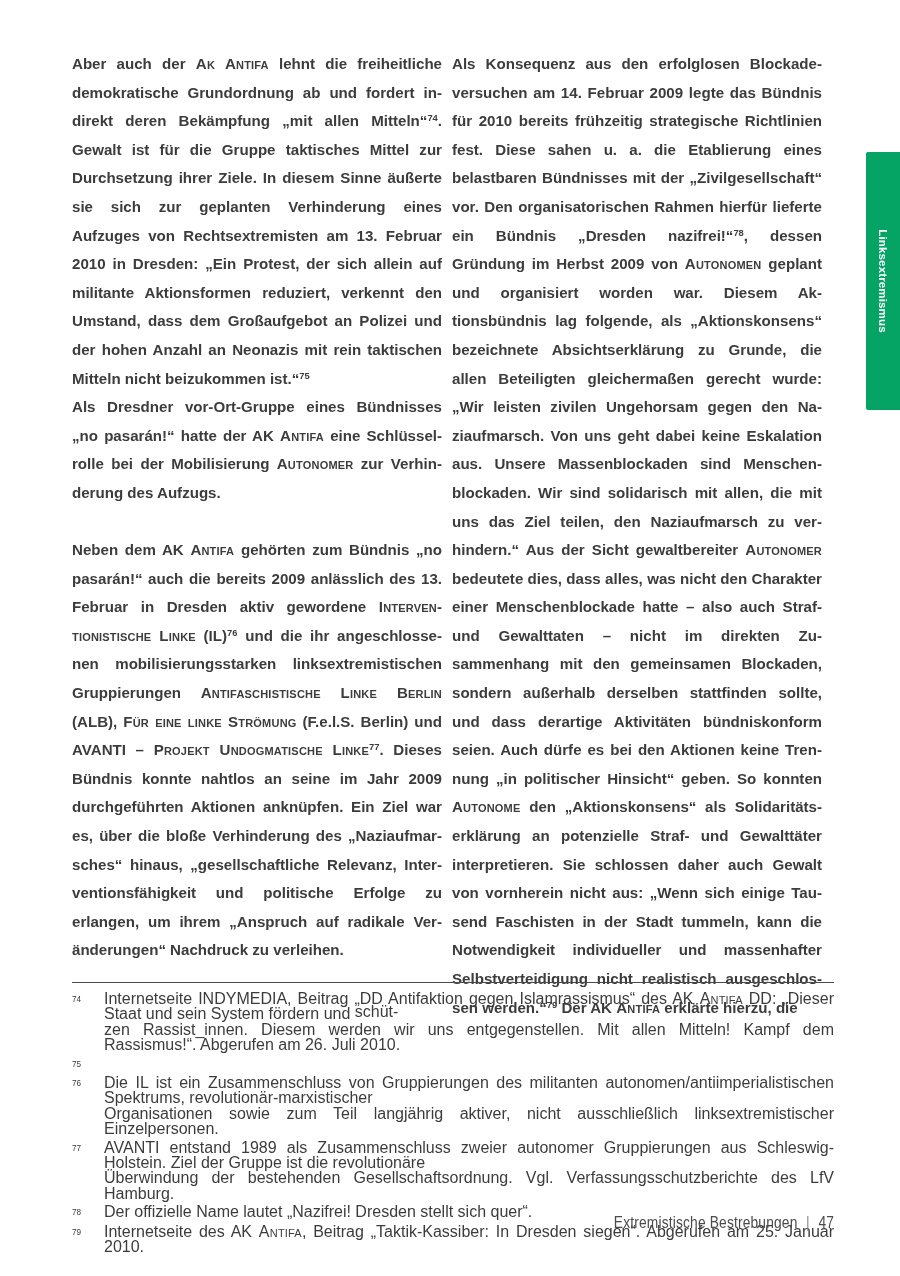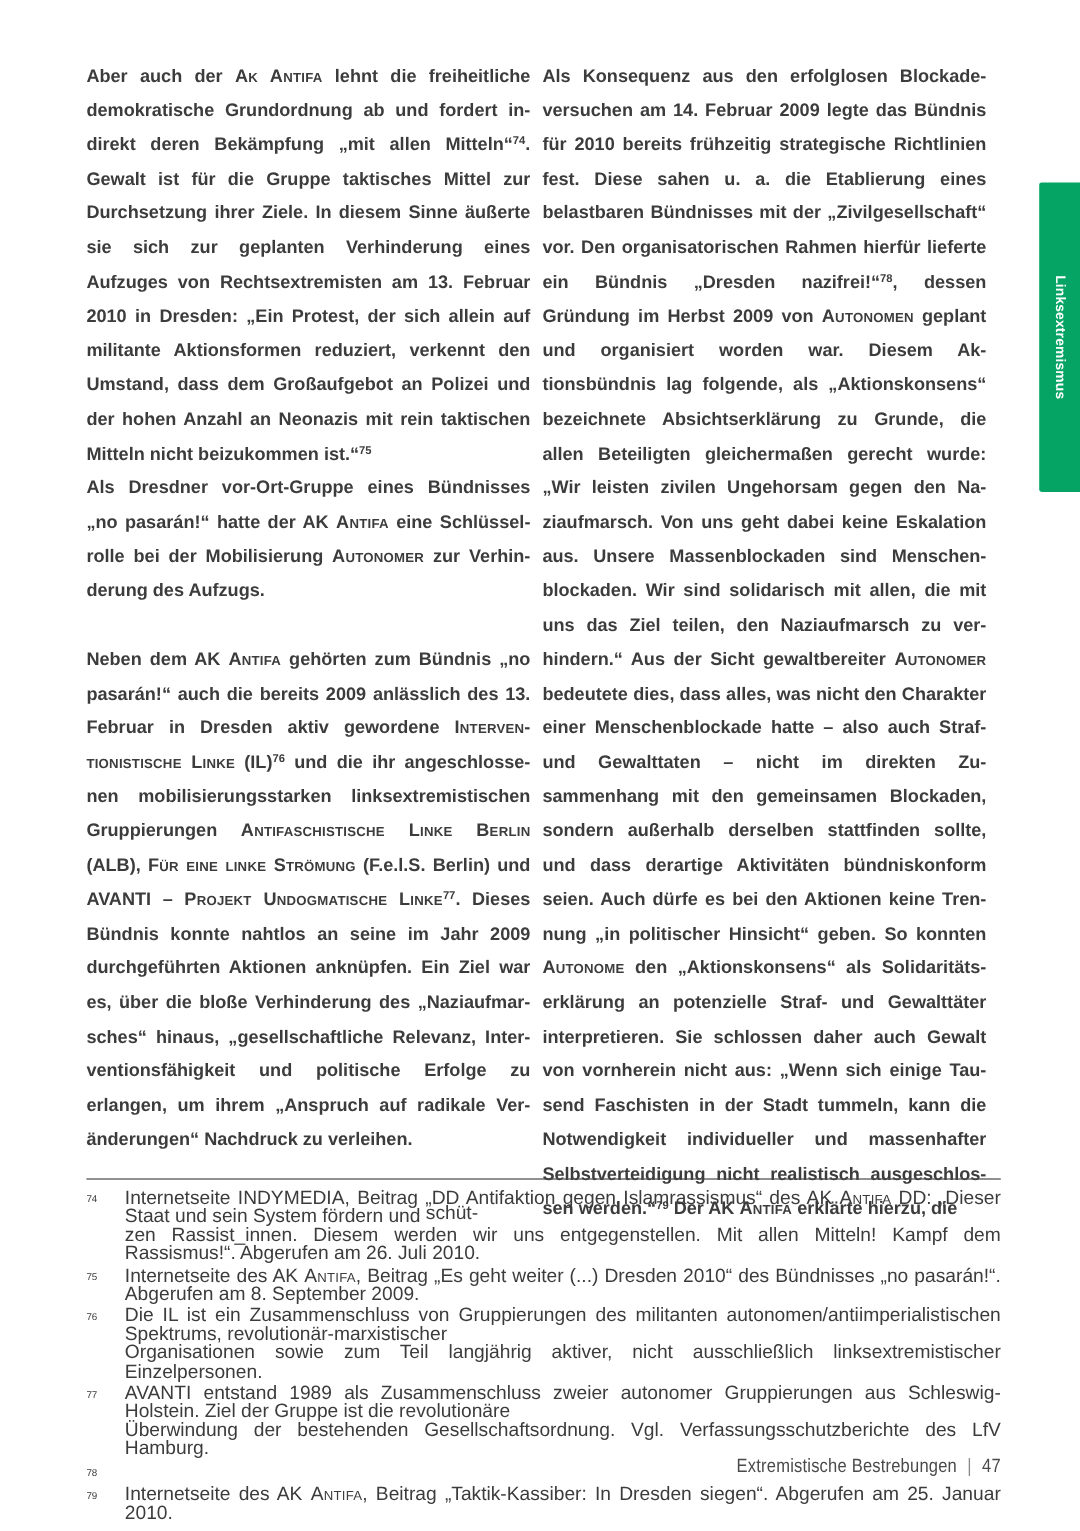--- a/index.html
+++ b/index.html
@@ -173,35 +173,35 @@
   <div class="footnotes">
     <div class="fn-rule"></div>
 
     <div class="fn">
       <div class="fn-num">74</div>
       <div class="fn-text">Internetseite INDYMEDIA, Beitrag „DD Antifaktion gegen Islamrassismus“ des AK <span class="sc">Antifa</span> DD: „Dieser Staat und sein System fördern und <span class="raised">schüt-</span><br>zen Rassist_innen. Diesem werden wir uns entgegenstellen. Mit allen Mitteln! Kampf dem Rassismus!“. Abgerufen am 26. Juli 2010.</div>
     </div>
 
     <div class="fn">
       <div class="fn-num">75</div>
-      <div class="fn-text">Internetseite des AK <span class="sc">Antifa</span>, Beitrag „Es geht weiter (...) Dresden 2010“ des Bündnisses „no pasarán!“. Abgerufen am 8. September 2009.</div>
     </div>
 
     <div class="fn">
       <div class="fn-num">76</div>
       <div class="fn-text">Die IL ist ein Zusammenschluss von Gruppierungen des militanten autonomen/antiimperialistischen Spektrums, revolutionär-marxistischer<br>Organisationen sowie zum Teil langjährig aktiver, nicht ausschließlich linksextremistischer Einzelpersonen.</div>
     </div>
 
     <div class="fn">
       <div class="fn-num">77</div>
       <div class="fn-text">AVANTI entstand 1989 als Zusammenschluss zweier autonomer Gruppierungen aus Schleswig-Holstein. Ziel der Gruppe ist die revolutionäre<br>Überwindung der bestehenden Gesellschaftsordnung. Vgl. Verfassungsschutzberichte des LfV Hamburg.</div>
     </div>
 
     <div class="fn">
       <div class="fn-num">78</div>
+      <div class="fn-text">Der offizielle Name lautet „Nazifrei! Dresden stellt sich quer“.</div>
     </div>
 
     <div class="fn">
       <div class="fn-num">79</div>
       <div class="fn-text">Internetseite des AK <span class="sc">Antifa</span>, Beitrag „Taktik-Kassiber: In Dresden siegen“. Abgerufen am 25. Januar 2010.</div>
     </div>
   </div>
 
   <div class="footer">
     <span>Extremistische Bestrebungen</span>

